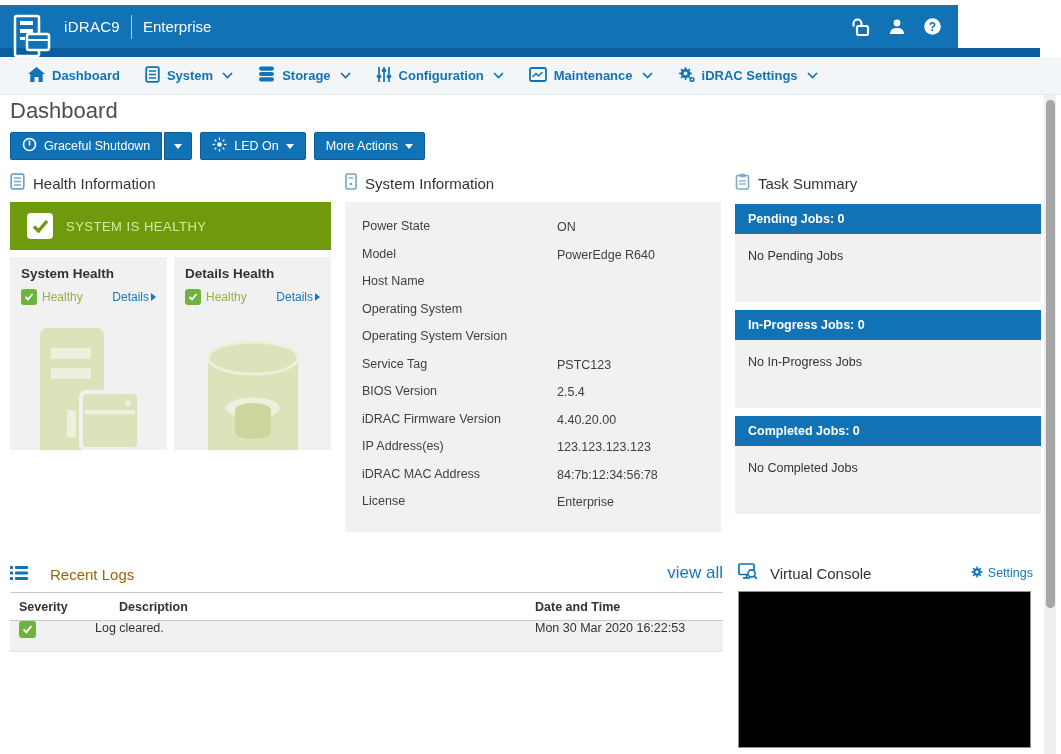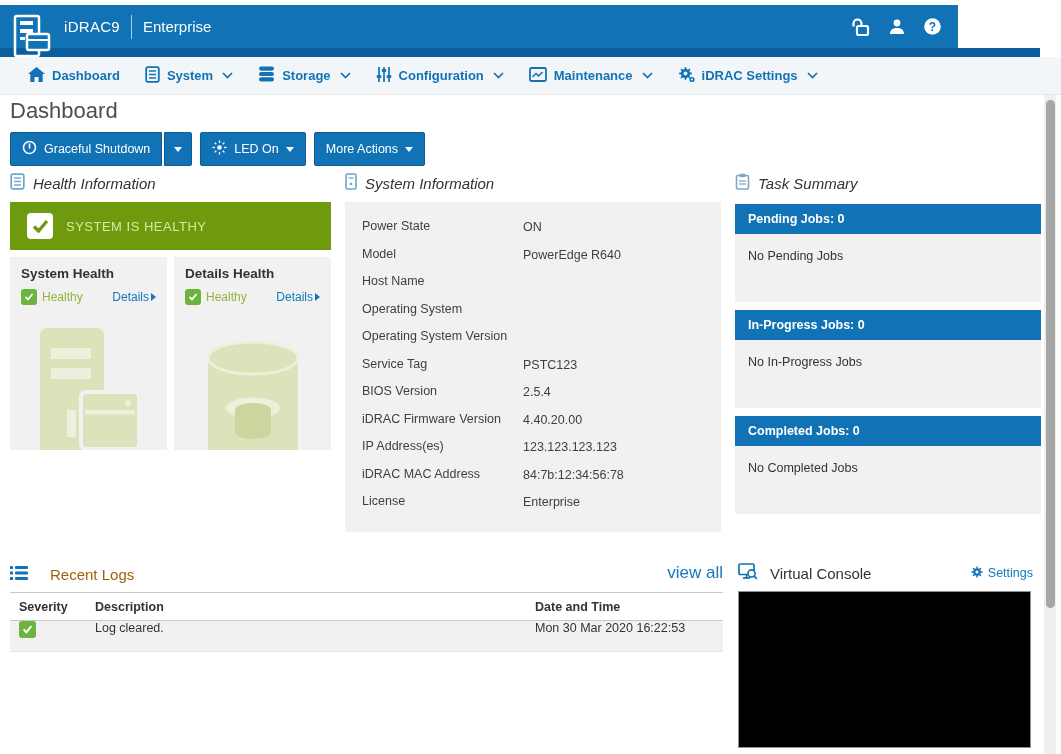--- a/index.html
+++ b/index.html
@@ -25,31 +25,31 @@
   
   .navbar{position:absolute;left:0;top:57px;width:1061px;height:38px;background:var(--nav-bg);
     border-bottom:1px solid #E4E8EB;display:flex;align-items:center;padding-left:28px;gap:25px;}
   .nav-item{display:flex;align-items:center;gap:7px;color:var(--header-blue);font-size:13px;
     font-weight:bold;cursor:pointer;text-decoration:none;}
   .nav-item .chev{display:inline-flex;margin-left:2px;}
 
   
   .page-title{position:absolute;left:10px;top:98px;font-size:22px;font-weight:400;color:#4D4D4D;}
   .toolbar{position:absolute;left:10px;top:132px;display:flex;gap:8px;}
-  .btn{height:34px;background:var(--header-blue);border:1px solid #0D5C93;color:#fff;font-size:12.5px;
+  .btn{height:28px;background:var(--header-blue);border:1px solid #0D5C93;color:#fff;font-size:12.5px;
     display:flex;align-items:center;gap:7px;padding:0 11px;cursor:pointer;border-radius:2px;}
   .split{display:flex;gap:2px;}
   .split .btn.main{border-radius:2px 0 0 2px;}
   .btn.caret-only{padding:0 9px;border-radius:0 2px 2px 0;}
   .caret{width:0;height:0;border-left:4px solid transparent;border-right:4px solid transparent;
     border-top:5px solid #fff;display:inline-block;}
 
   
   .sec-head{position:absolute;display:flex;align-items:center;gap:8px;font-size:15px;color:#333;}
-  .sec-head .lbl{white-space:nowrap;font-style:italic;}
+  .sec-head .lbl{white-space:nowrap;}
 
   
   .banner{position:absolute;left:10px;top:202px;width:321px;height:48px;background:var(--banner-green);
     display:flex;align-items:center;padding-left:17px;gap:13px;}
   .banner-check{width:26px;height:26px;background:#fff;border-radius:4px;display:flex;
     align-items:center;justify-content:center;}
   .banner-text{color:var(--banner-text);font-size:13px;letter-spacing:.5px;}
   .hcard{position:absolute;top:257px;width:157px;height:193px;background:var(--panel-gray);padding:9px 11px;}
   .hcard .t{font-size:13.5px;font-weight:bold;color:#333;margin-bottom:8px;}
   .hcard .srow{display:flex;align-items:center;gap:5px;font-size:12px;}
@@ -58,37 +58,37 @@
   .tri-right{width:0;height:0;border-top:4px solid transparent;border-bottom:4px solid transparent;
     border-left:5px solid var(--link-blue);display:inline-block;}
   .check{width:16px;height:16px;background:var(--check-green);border-radius:3px;display:inline-flex;
     align-items:center;justify-content:center;flex:0 0 auto;}
   .hcard .ghost{position:absolute;left:50%;transform:translateX(-50%);bottom:-28px;}
   .hcard{overflow:hidden;}
 
   
   .si-panel{position:absolute;left:345px;top:202px;width:376px;height:330px;background:var(--panel-gray);
     padding:11px 0 0 0;}
-  .si-row{display:flex;min-height:27.5px;}
+  .si-row{display:flex;min-height:27.5px;gap:34px;}
   .si-label{width:178px;padding-left:17px;font-size:12.5px;color:#3F3F3F;line-height:26px;}
   .si-value{flex:1;font-size:12.5px;color:#3F3F3F;padding-top:7px;}
 
   
   .task-bar{position:absolute;left:735px;width:306px;height:30px;background:var(--bar-blue);color:#fff;
     font-size:12.5px;font-weight:bold;line-height:30px;padding-left:13px;}
   .task-body{position:absolute;left:735px;width:306px;height:68px;background:var(--panel-gray);
     font-size:12.5px;color:#333;padding:15px 0 0 13px;}
 
   
   .logs-head{position:absolute;left:10px;top:563px;width:713px;display:flex;align-items:flex-end;}
   .logs-head .sec-inline{display:flex;align-items:center;gap:22px;font-size:15px;color:#a16207;}
   .viewall{margin-left:auto;color:var(--link-blue);font-size:17px;cursor:pointer;}
   .log-table{position:absolute;left:10px;top:592px;width:713px;font-size:12.5px;color:#333;}
   .lt-head{display:flex;height:29px;align-items:center;border-top:1px solid #C9C9C9;
-    border-bottom:1px solid #C9C9C9;font-weight:bold;}
+    border-bottom:1px solid #C9C9C9;font-weight:bold;gap:24px;}
   .lt-row{display:flex;height:31px;align-items:flex-start;background:var(--panel-gray);
     border-bottom:1px solid #E2E2E2;}
   .c-sev{width:85px;padding-left:9px;}
   .c-desc{flex:1;}
   .c-date{width:188px;}
 
   
   .vc-head{position:absolute;left:738px;top:563px;width:295px;display:flex;align-items:center;}
   .vc-head .sec-inline{display:flex;align-items:center;gap:12px;font-size:15px;color:#333;}
   .vc-settings{margin-left:auto;display:flex;align-items:center;gap:4px;color:var(--link-blue);

